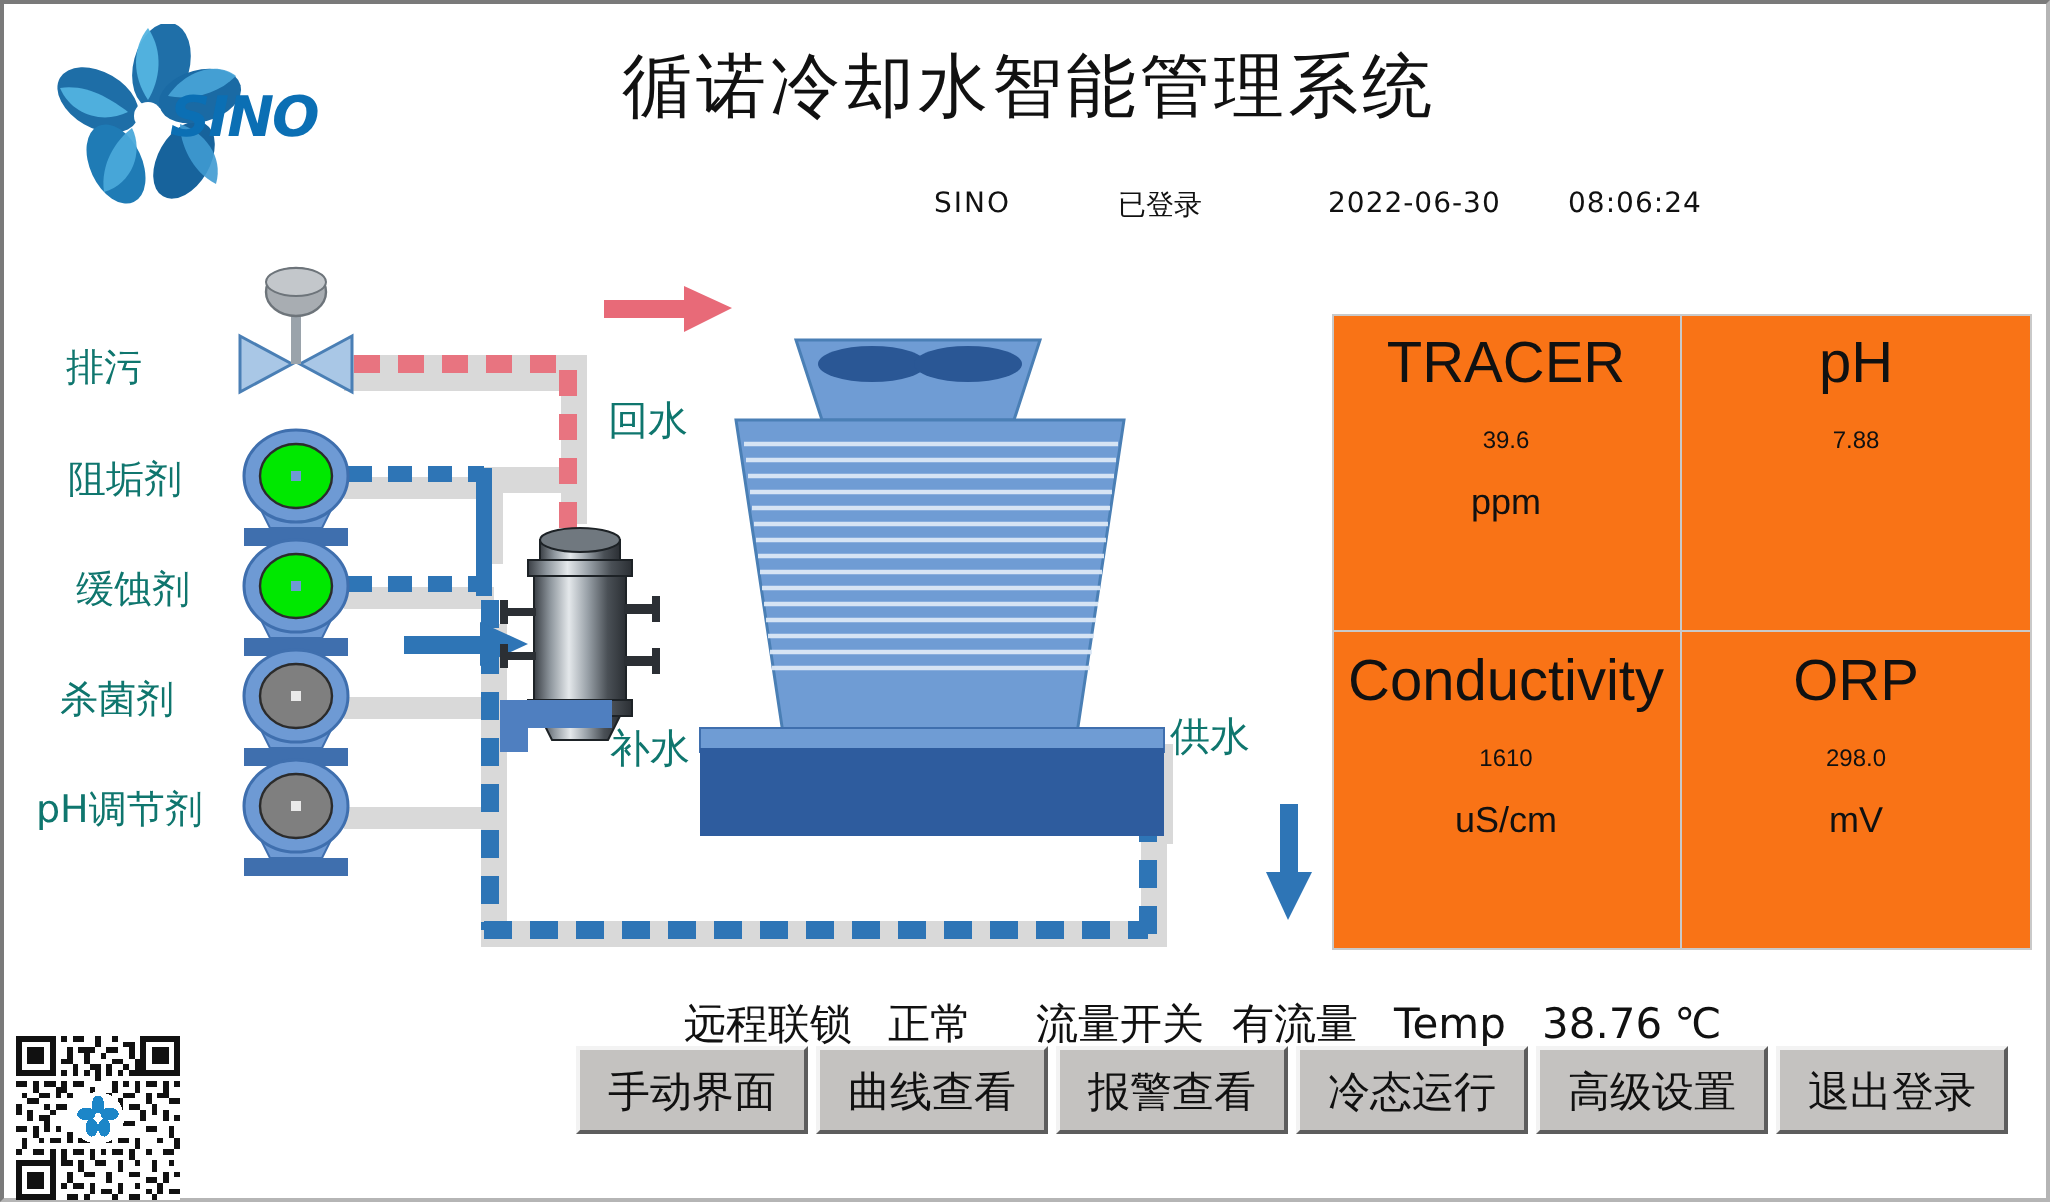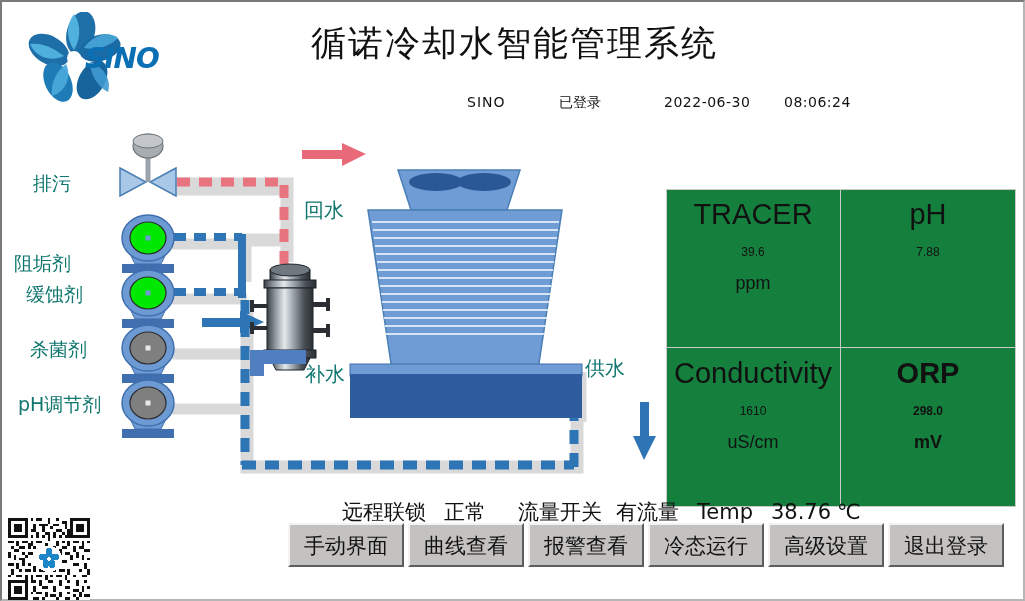--- a/index.html
+++ b/index.html
@@ -26,21 +26,21 @@
   .r3-logo{position:absolute;right:4px;top:2px;width:160px;height:112px;}
 
   
   .diagram{position:absolute;left:0;top:120px;width:660px;height:370px;}
   .lbl{position:absolute;font-size:19px;color:#0f766e;white-space:nowrap;
        font-family:"DejaVu Sans","Liberation Sans",sans-serif;}
   .lbl-side{font-size:19px;}
   .lbl-flow{font-size:20px;}
 
   
-  .meas{position:absolute;left:664px;top:155px;width:350px;height:318px;background:#15803d;margin-top:32px;}
+  .meas{position:absolute;left:664px;top:155px;width:350px;height:318px;background:#f97316;}
   .meas-cell{position:absolute;box-sizing:border-box;display:flex;flex-direction:column;
              align-items:center;justify-content:flex-start;padding-top:8px;}
   .meas-cell .m-name{font-size:29px;color:#111;line-height:34px;}
   .meas-cell .m-val{font-size:12px;color:#111;margin-top:14px;}
   .meas-cell .m-unit{font-size:18px;color:#111;margin-top:14px;}
   .vline{position:absolute;background:#c9c9c9;}
 
   
   .status{position:absolute;left:340px;top:495px;height:30px;display:flex;align-items:center;white-space:nowrap;}
   .status span{font-size:21px;color:#111;font-family:"DejaVu Sans","Liberation Sans",sans-serif;}
@@ -243,22 +243,22 @@
         <rect x="348" y="242" width="232" height="12" fill="#6f9cd4" stroke="#3f6fae" stroke-width="1"></rect>
         <rect x="348" y="252" width="232" height="44" fill="#2e5c9e"></rect>
 
         <rect x="248" y="228" width="56" height="14" fill="#4f7fc0"></rect>
         <rect x="248" y="228" width="14" height="26" fill="#4f7fc0"></rect>
       </g>
     </svg>
 
     
     <div class="lbl lbl-side" style="left:31px;top:49px;">排污</div>
-    <div class="lbl lbl-side" style="left:12px;top:105px;margin-top:24px;">阻垢剂</div>
-    <div class="lbl lbl-side" style="left:24px;top:160px;font-family:Liberation Mono, monospace;">缓蚀剂</div>
+    <div class="lbl lbl-side" style="left:32px;top:105px;">阻垢剂</div>
+    <div class="lbl lbl-side" style="left:36px;top:160px;font-family:Liberation Mono, monospace;">缓蚀剂</div>
     <div class="lbl lbl-side" style="left:28px;top:215px;">杀菌剂</div>
     <div class="lbl lbl-side" style="left:16px;top:270px;">pH调节剂</div>
 
     <div class="lbl lbl-flow" style="left:302px;top:75px;">回水</div>
     <div class="lbl lbl-flow" style="left:303px;top:239px;">补水</div>
     <div class="lbl lbl-flow" style="left:583px;top:233px;">供水</div>
   </div>
 
   <div class="meas">
     <div class="vline" style="left:0;top:0;width:1px;height:318px;"></div>
@@ -279,21 +279,21 @@
       <div class="m-val">7.88</div>
       <div class="m-unit"></div>
     </div>
 
     <div class="meas-cell" style="left:0;top:159px;width:174px;height:158px;">
       <div class="m-name">Conductivity</div>
       <div class="m-val">1610</div>
       <div class="m-unit">uS/cm</div>
     </div>
 
-    <div class="meas-cell" style="left:175px;top:159px;width:174px;height:158px;font-weight:bold;">
+    <div class="meas-cell" style="left:175px;top:159px;width:174px;height:158px;">
       <div class="m-name">ORP</div>
       <div class="m-val">298.0</div>
       <div class="m-unit">mV</div>
     </div>
   </div>
 
   <div class="status">
     <span>远程联锁</span>
     <span class="s-gap" style="width:18px"></span>
     <span>正常</span>

